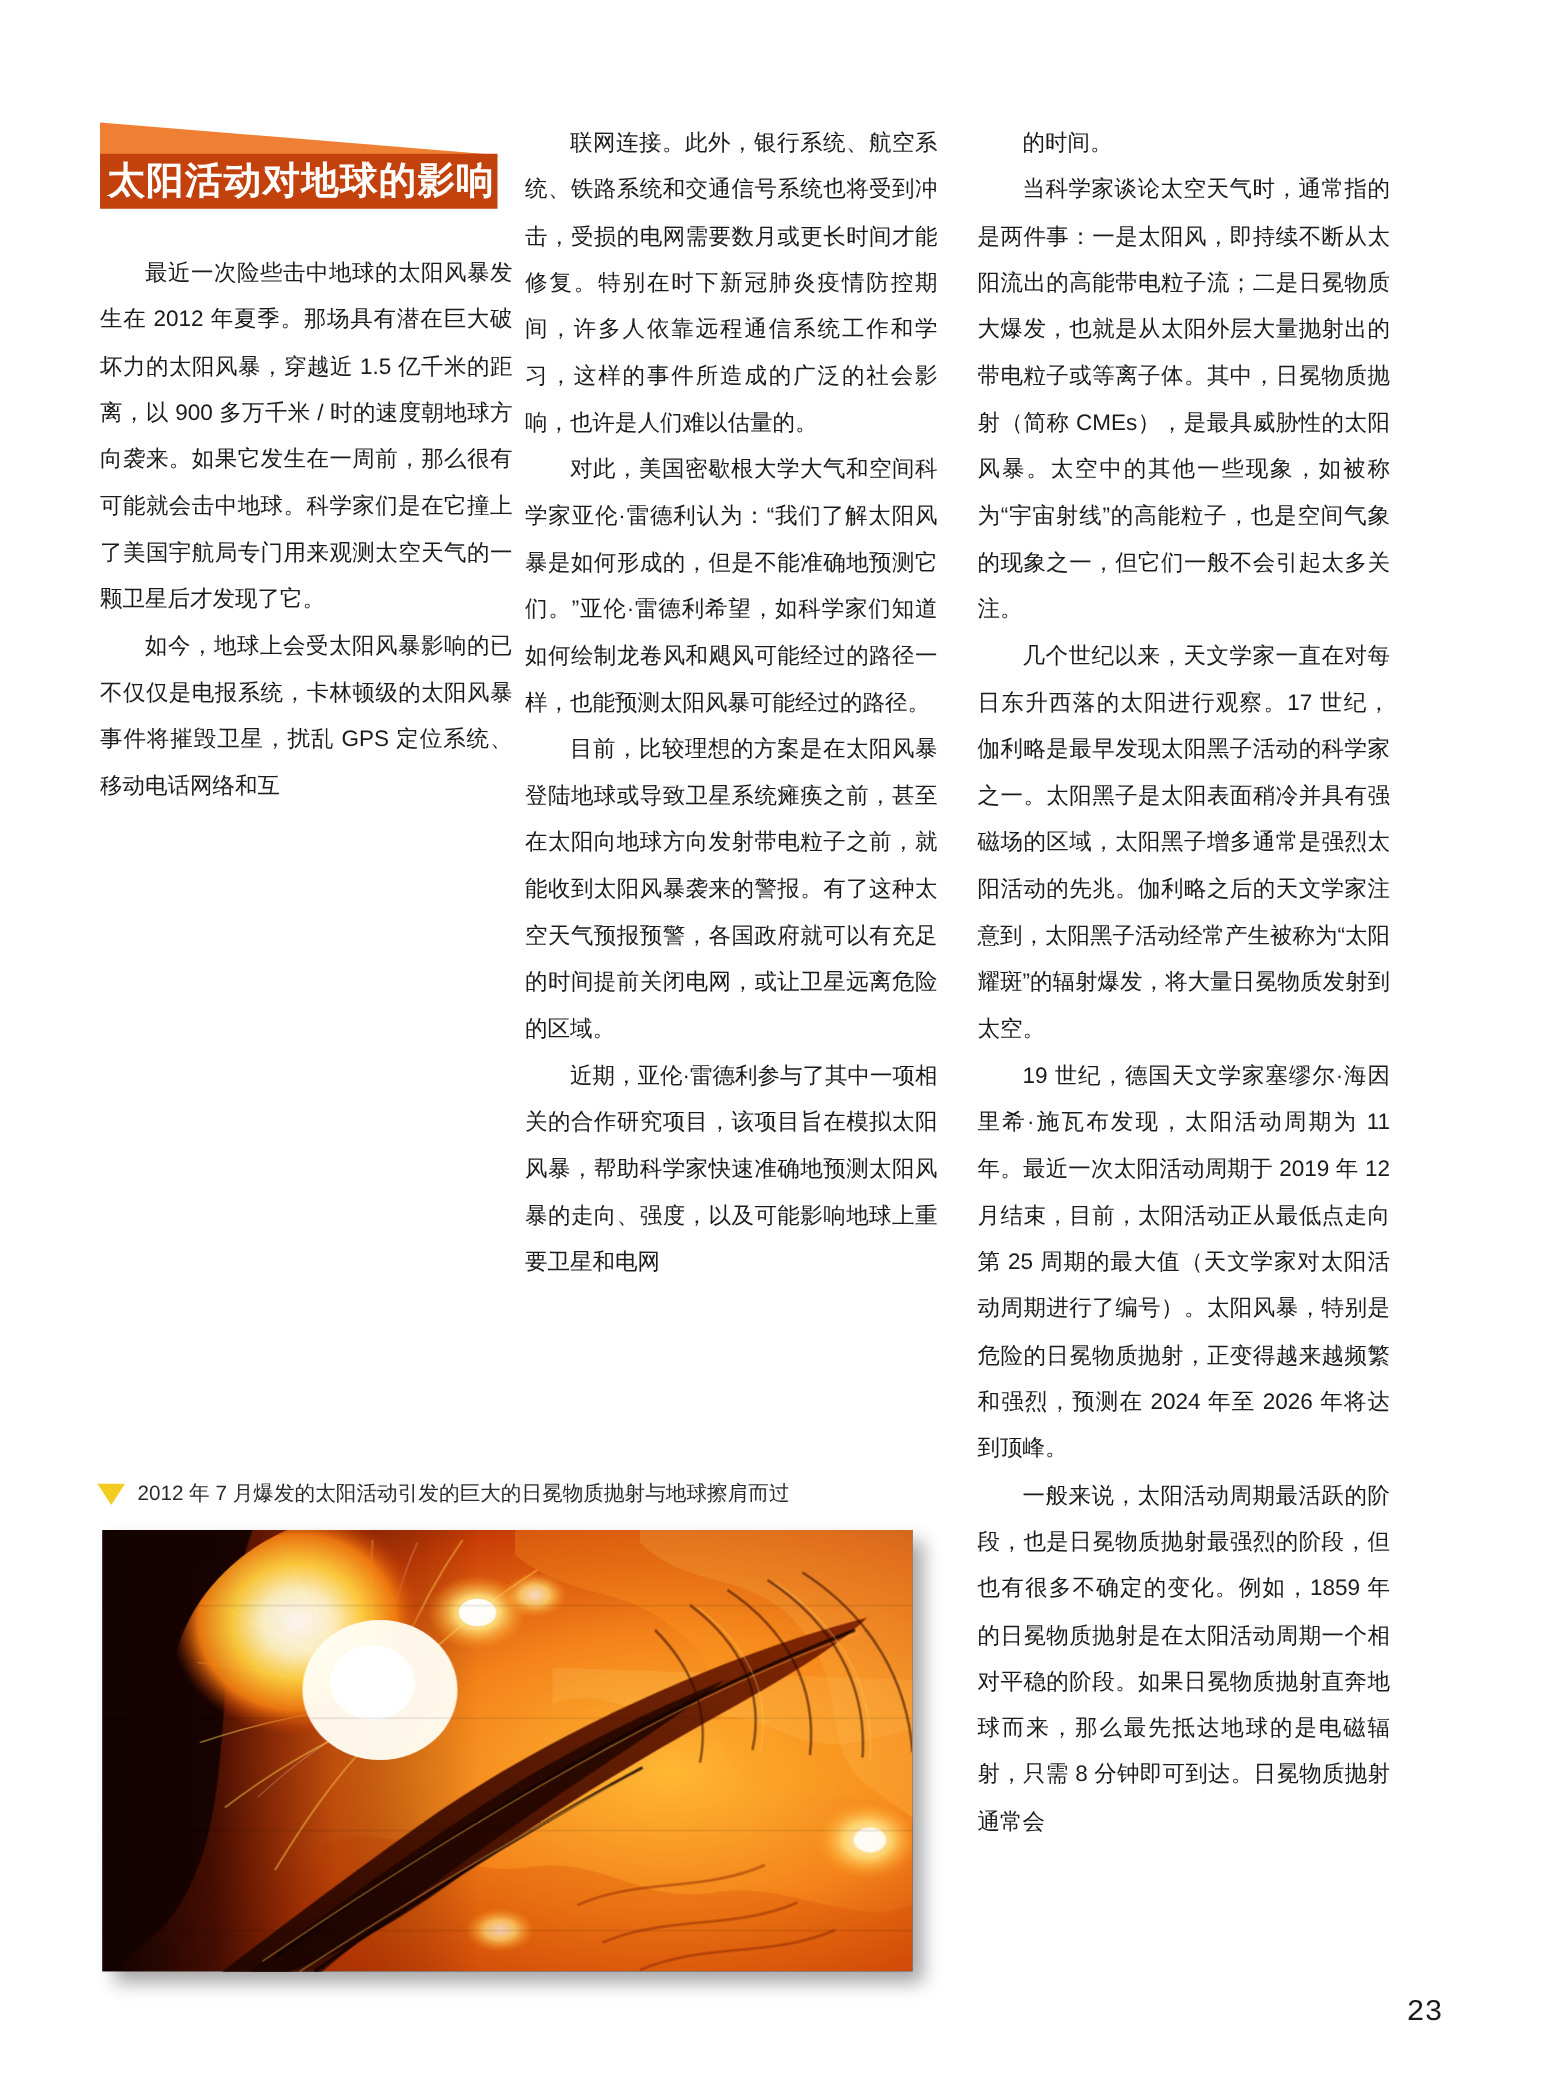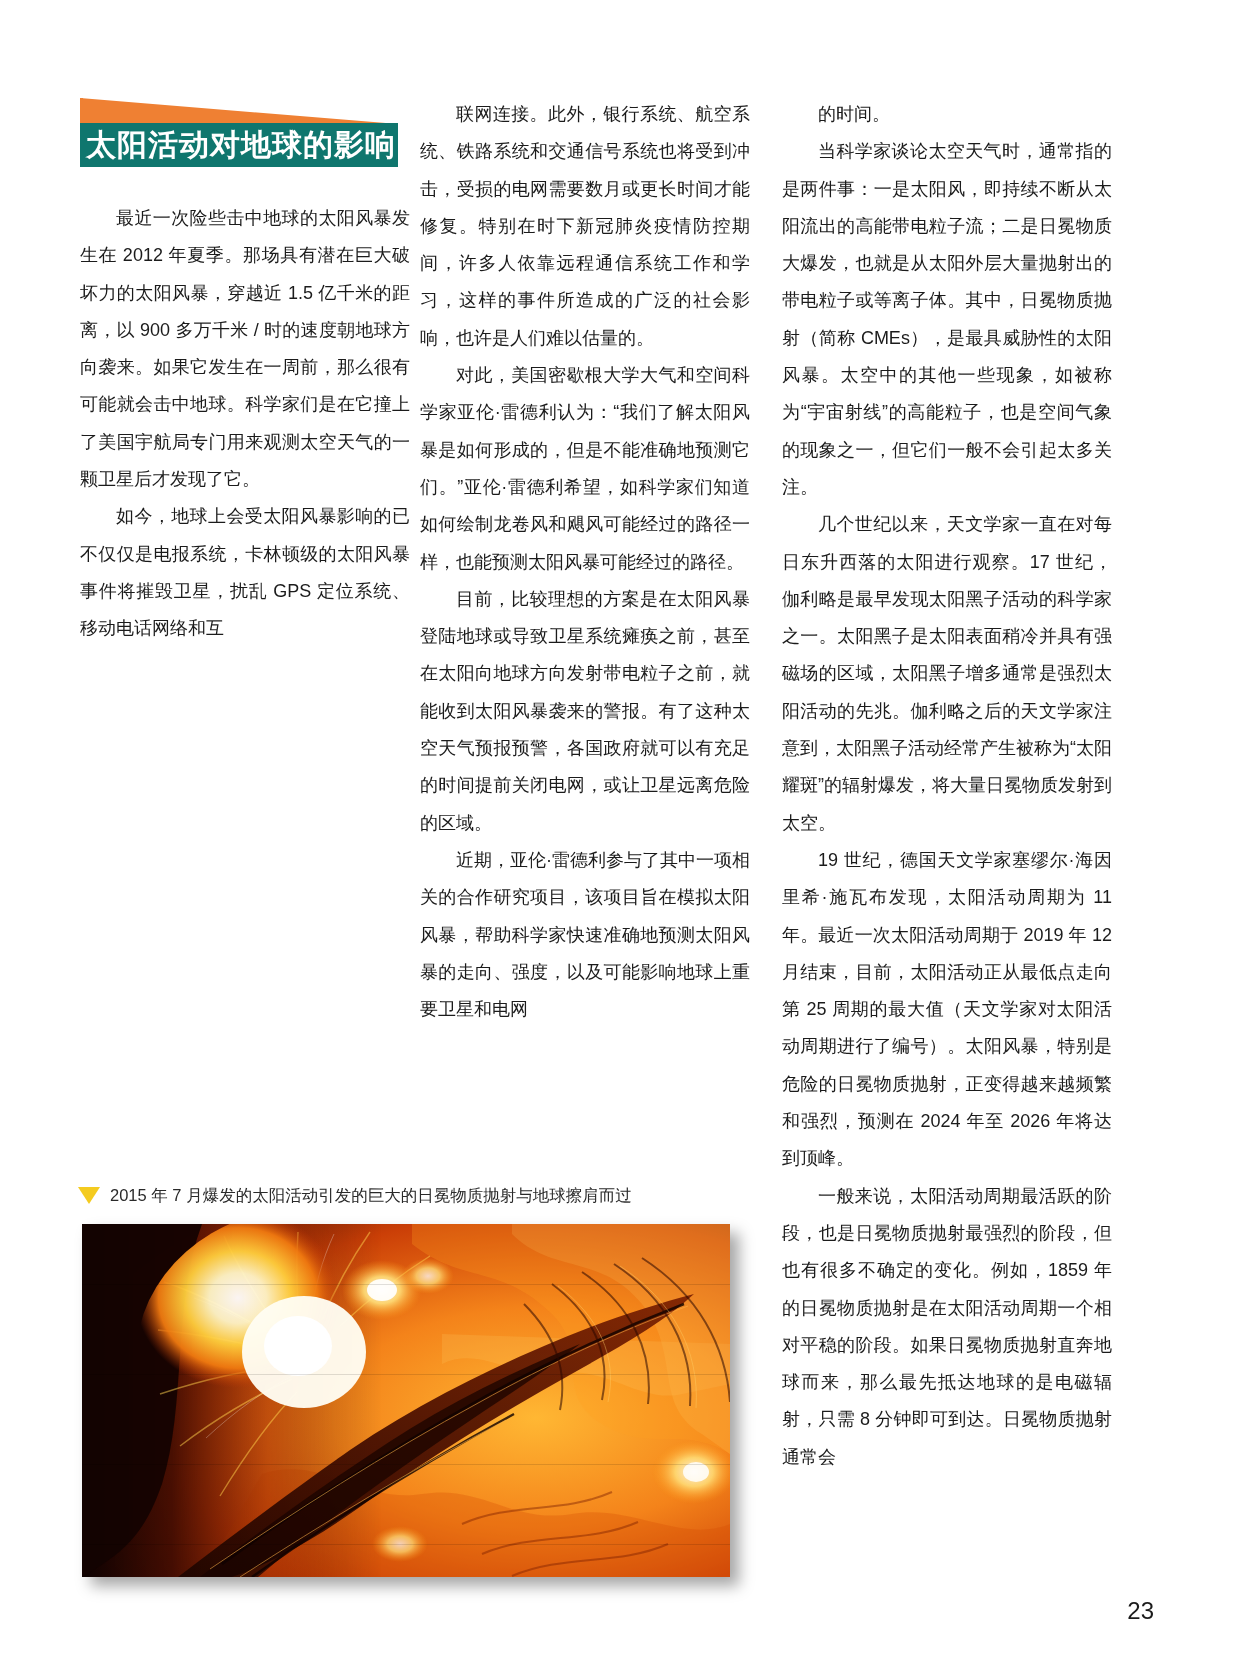--- a/index.html
+++ b/index.html
@@ -37,21 +37,21 @@
     width: 318px;
     height: 28px;
   }
   .title-wedge svg { display: block; }
   .title-bar {
     position: absolute;
     left: 0;
     top: 25px;
     width: 318px;
     height: 44px;
-    background: #0f766e;
+    background: #c2410c;
     display: flex;
     align-items: center;
     box-sizing: border-box;
     padding-left: 6px;
   }
   .title-text {
     color: #ffffff;
     font-size: 30px;
     font-weight: bold;
     letter-spacing: 1px;
@@ -122,21 +122,21 @@
   }
   .fig-photo svg { display: block; width: 100%; height: 100%; }
 
   
   .page-number {
     position: absolute;
     right: 82px;
     top: 1597px;
     font-size: 24px;
     color: #1b1b1b;
-    font-family: Liberation Sans, sans-serif;
+    font-family: Liberation Mono, monospace;
   }
 </style>
 </head>
 <body>
 
 <div class="page">
 
   <div class="title-block">
     <div class="title-wedge">
       <svg viewBox="0 0 318 28" preserveAspectRatio="none" aria-hidden="true">
@@ -165,21 +165,21 @@
     <p>的时间。</p>
     <p>当科学家谈论太空天气时，通常指的是两件事：一是太阳风，即持续不断从太阳流出的高能带电粒子流；二是日冕物质大爆发，也就是从太阳外层大量抛射出的带电粒子或等离子体。其中，日冕物质抛射（简称 CMEs），是最具威胁性的太阳风暴。太空中的其他一些现象，如被称为“宇宙射线”的高能粒子，也是空间气象的现象之一，但它们一般不会引起太多关注。</p>
     <p>几个世纪以来，天文学家一直在对每日东升西落的太阳进行观察。17 世纪，伽利略是最早发现太阳黑子活动的科学家之一。太阳黑子是太阳表面稍冷并具有强磁场的区域，太阳黑子增多通常是强烈太阳活动的先兆。伽利略之后的天文学家注意到，太阳黑子活动经常产生被称为“太阳耀斑”的辐射爆发，将大量日冕物质发射到太空。</p>
     <p>19 世纪，德国天文学家塞缪尔·海因里希·施瓦布发现，太阳活动周期为 11 年。最近一次太阳活动周期于 2019 年 12 月结束，目前，太阳活动正从最低点走向第 25 周期的最大值（天文学家对太阳活动周期进行了编号）。太阳风暴，特别是危险的日冕物质抛射，正变得越来越频繁和强烈，预测在 2024 年至 2026 年将达到顶峰。</p>
     <p>一般来说，太阳活动周期最活跃的阶段，也是日冕物质抛射最强烈的阶段，但也有很多不确定的变化。例如，1859 年的日冕物质抛射是在太阳活动周期一个相对平稳的阶段。如果日冕物质抛射直奔地球而来，那么最先抵达地球的是电磁辐射，只需 8 分钟即可到达。日冕物质抛射通常会</p>
   </div>
 
   <div class="figure">
     <div class="fig-caption">
       <span class="fig-marker"></span>
-      <span class="fig-caption-text">2015 年 7 月爆发的太阳活动引发的巨大的日冕物质抛射与地球擦肩而过</span>
+      <span class="fig-caption-text">2012 年 7 月爆发的太阳活动引发的巨大的日冕物质抛射与地球擦肩而过</span>
     </div>
     <div class="fig-frame">
       <div class="fig-photo">
         <svg viewBox="0 0 648 353" preserveAspectRatio="none" aria-hidden="true">
           <defs>
             <radialGradient id="gFlare" cx="0.30" cy="0.30" r="0.30">
               <stop offset="0%" stop-color="#ffffff"></stop>
               <stop offset="28%" stop-color="#fff6c8"></stop>
               <stop offset="52%" stop-color="#ffcf3d"></stop>
               <stop offset="78%" stop-color="#f07a10"></stop>

